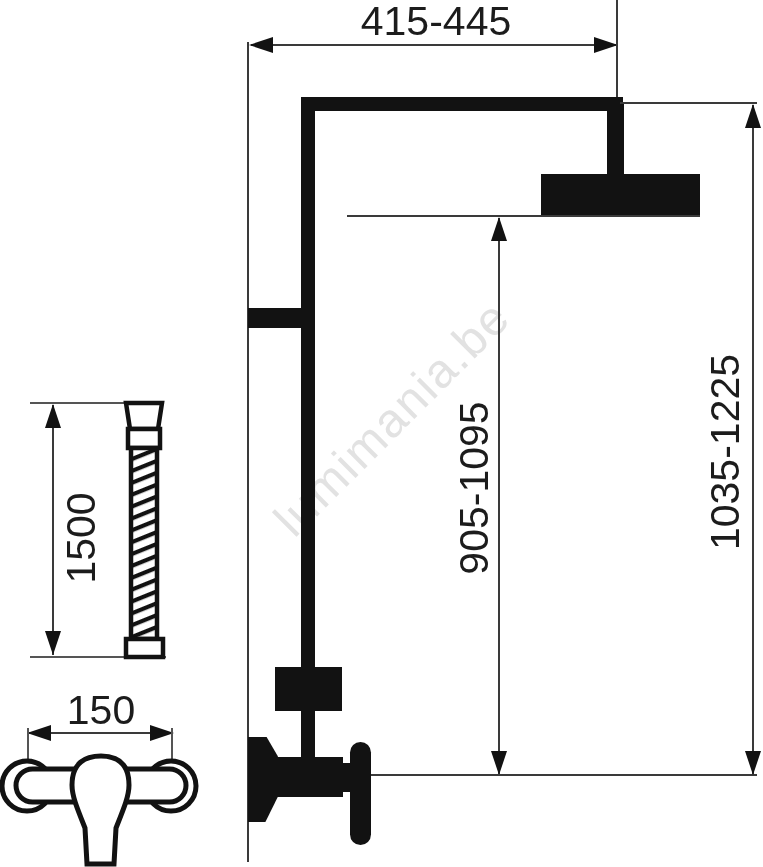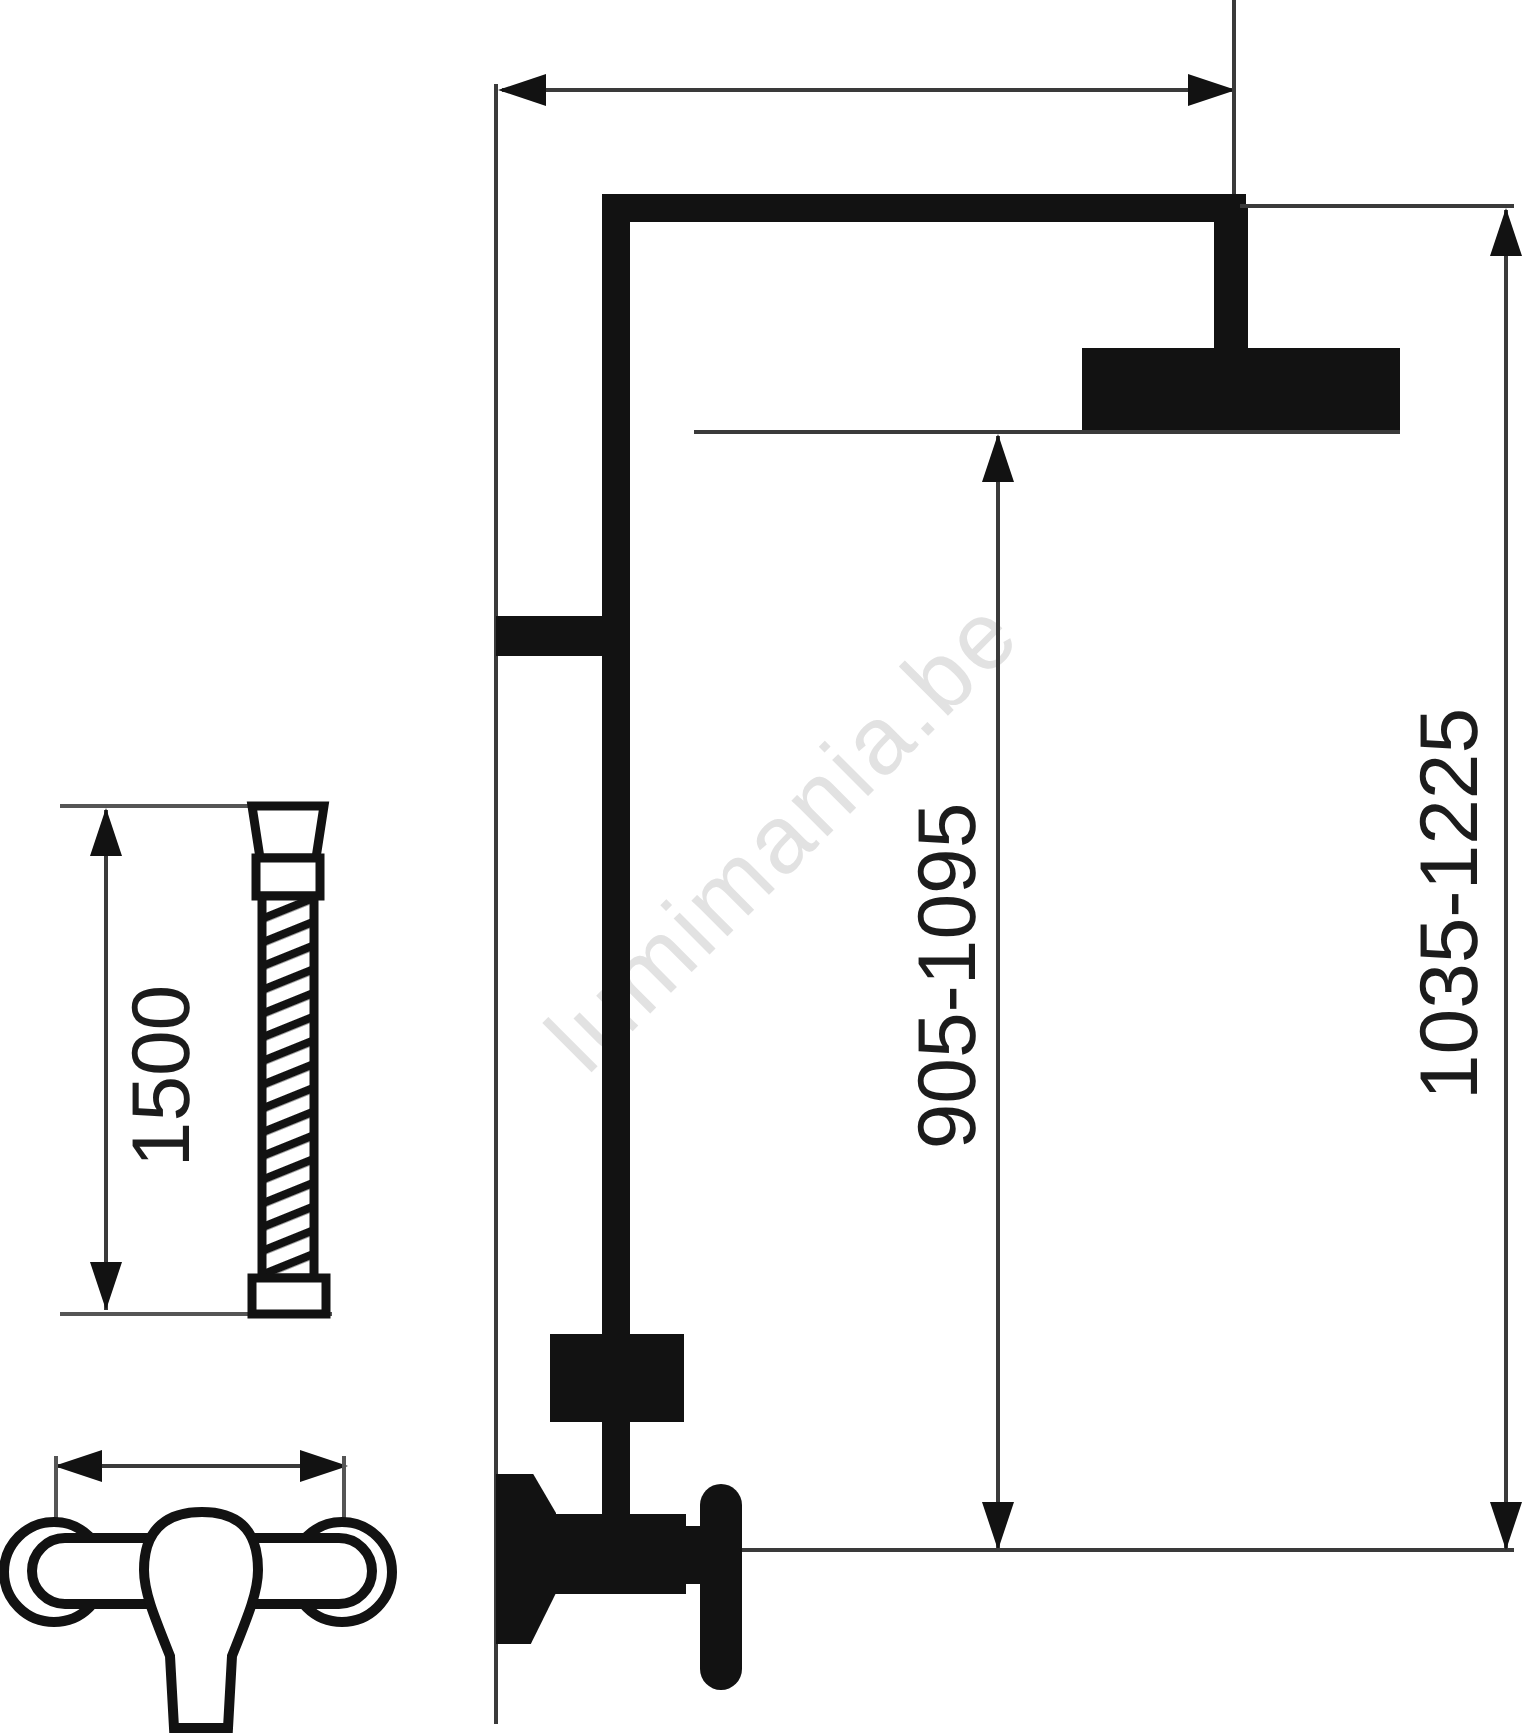--- a/index.html
+++ b/index.html
@@ -39,20 +39,21 @@
 </style>
 </head>
 <body>
 
 <div id="canvas">
 
   <div id="watermark" class="abs" style="left:392px;top:418px;">lumimania.be</div>
 
   <div class="abs vline" style="left:247px;top:42px;height:820px;"></div>
 
+  <div class="abs dimtext" style="left:436px;top:21px;">415-445</div>
   <div class="abs hline" style="left:251px;top:44px;width:366px;"></div>
   <div class="abs arrow left" style="left:249px;top:37px;"></div>
   <div class="abs arrow right" style="left:594px;top:37px;"></div>
   <div class="abs vline" style="left:616px;top:0;height:216px;"></div>
 
   <div class="abs ink" style="left:301px;top:97px;width:322px;height:14px;"></div>
 
   <div class="abs ink" style="left:301px;top:97px;width:14px;height:662px;"></div>
 
   <div class="abs ink" style="left:607px;top:104px;width:17px;height:72px;"></div>
@@ -85,20 +86,21 @@
   <div class="abs arrow down" style="left:745px;top:751px;"></div>
   <div class="abs dimtext vert" style="left:725px;top:452px;">1035-1225</div>
 
   <div class="abs hline thin" style="left:30px;top:402px;width:134px;height:2px;"></div>
   <div class="abs hline thin" style="left:30px;top:656px;width:136px;height:2px;"></div>
   <div class="abs vline" style="left:52px;top:405px;height:250px;"></div>
   <div class="abs arrow up" style="left:45px;top:404px;"></div>
   <div class="abs arrow down" style="left:45px;top:631px;"></div>
   <div class="abs dimtext vert" style="left:81px;top:538px;">1500</div>
 
+  <div class="abs dimtext" style="left:101px;top:710px;">150</div>
   <div class="abs hline" style="left:28px;top:732px;width:145px;"></div>
   <div class="abs arrow left" style="left:27px;top:725px;"></div>
   <div class="abs arrow right" style="left:150px;top:725px;"></div>
   <div class="abs vline thin" style="left:27px;top:728px;height:42px;"></div>
   <div class="abs vline thin" style="left:171px;top:728px;height:42px;"></div>
 
   <svg width="763" height="867" viewBox="0 0 763 867">
     <defs>
       <pattern id="hatch" width="11" height="11" patternUnits="userSpaceOnUse" patternTransform="rotate(-22)">
         <rect width="11" height="11" fill="#ffffff"></rect>

